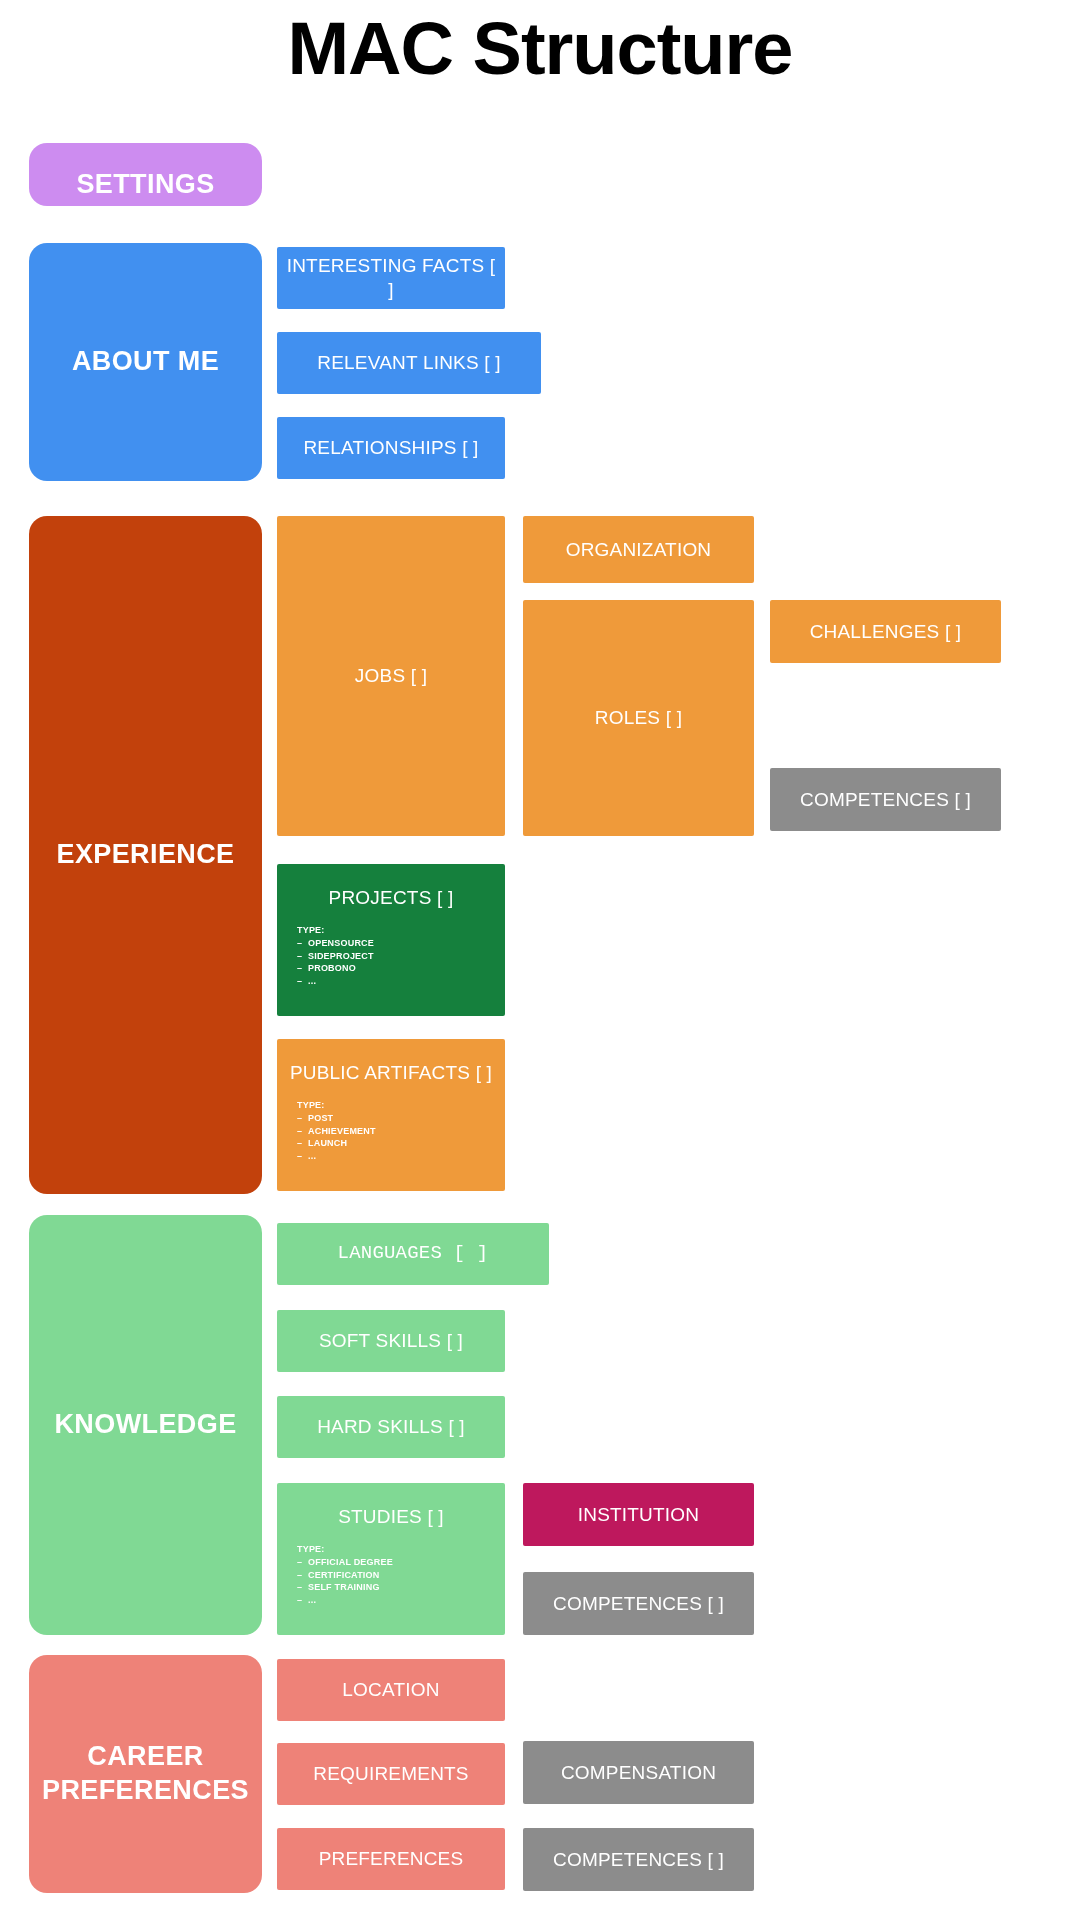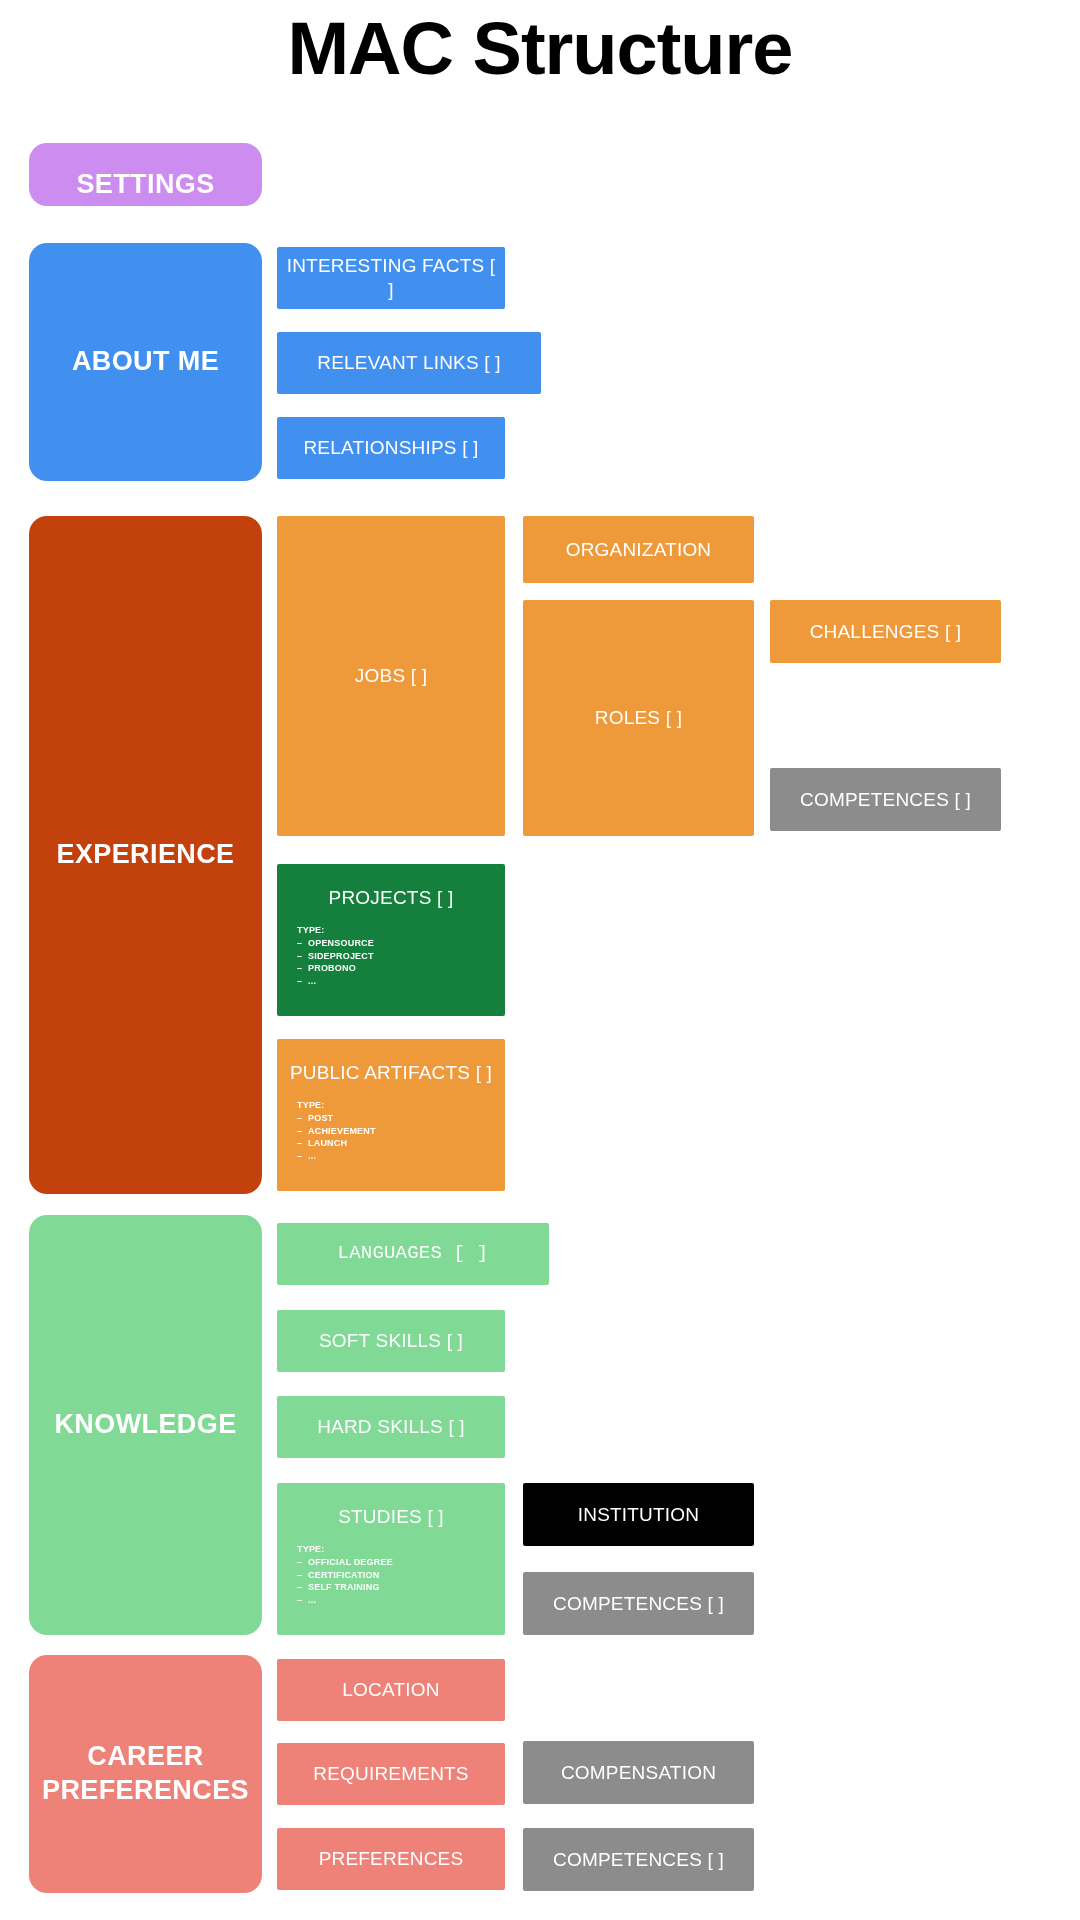--- a/index.html
+++ b/index.html
@@ -158,21 +158,21 @@
     <div class="boxtitle">STUDIES [ ]</div>
     <div class="typeblock">
       <div class="thead">TYPE:</div>
       <div class="titem"><span class="dash">–</span><span>OFFICIAL DEGREE</span></div>
       <div class="titem"><span class="dash">–</span><span>CERTIFICATION</span></div>
       <div class="titem"><span class="dash">–</span><span>SELF TRAINING</span></div>
       <div class="titem"><span class="dash">–</span><span>...</span></div>
     </div>
   </div>
 
-  <div class="box" style="left:523px; top:1483px; width:231px; height:63px; background:#000000;">
+  <div class="box" style="left:523px; top:1483px; width:231px; height:63px; background:#be185d;">
     <span>INSTITUTION</span>
   </div>
   <div class="box" style="left:523px; top:1572px; width:231px; height:63px; background:#8c8c8c;">
     <span>COMPETENCES [ ]</span>
   </div>
 
   <div class="box cat" style="left:29px; top:1655px; width:233px; height:238px; background:#ee8278;">
     <span>CAREER PREFERENCES</span>
   </div>
 

